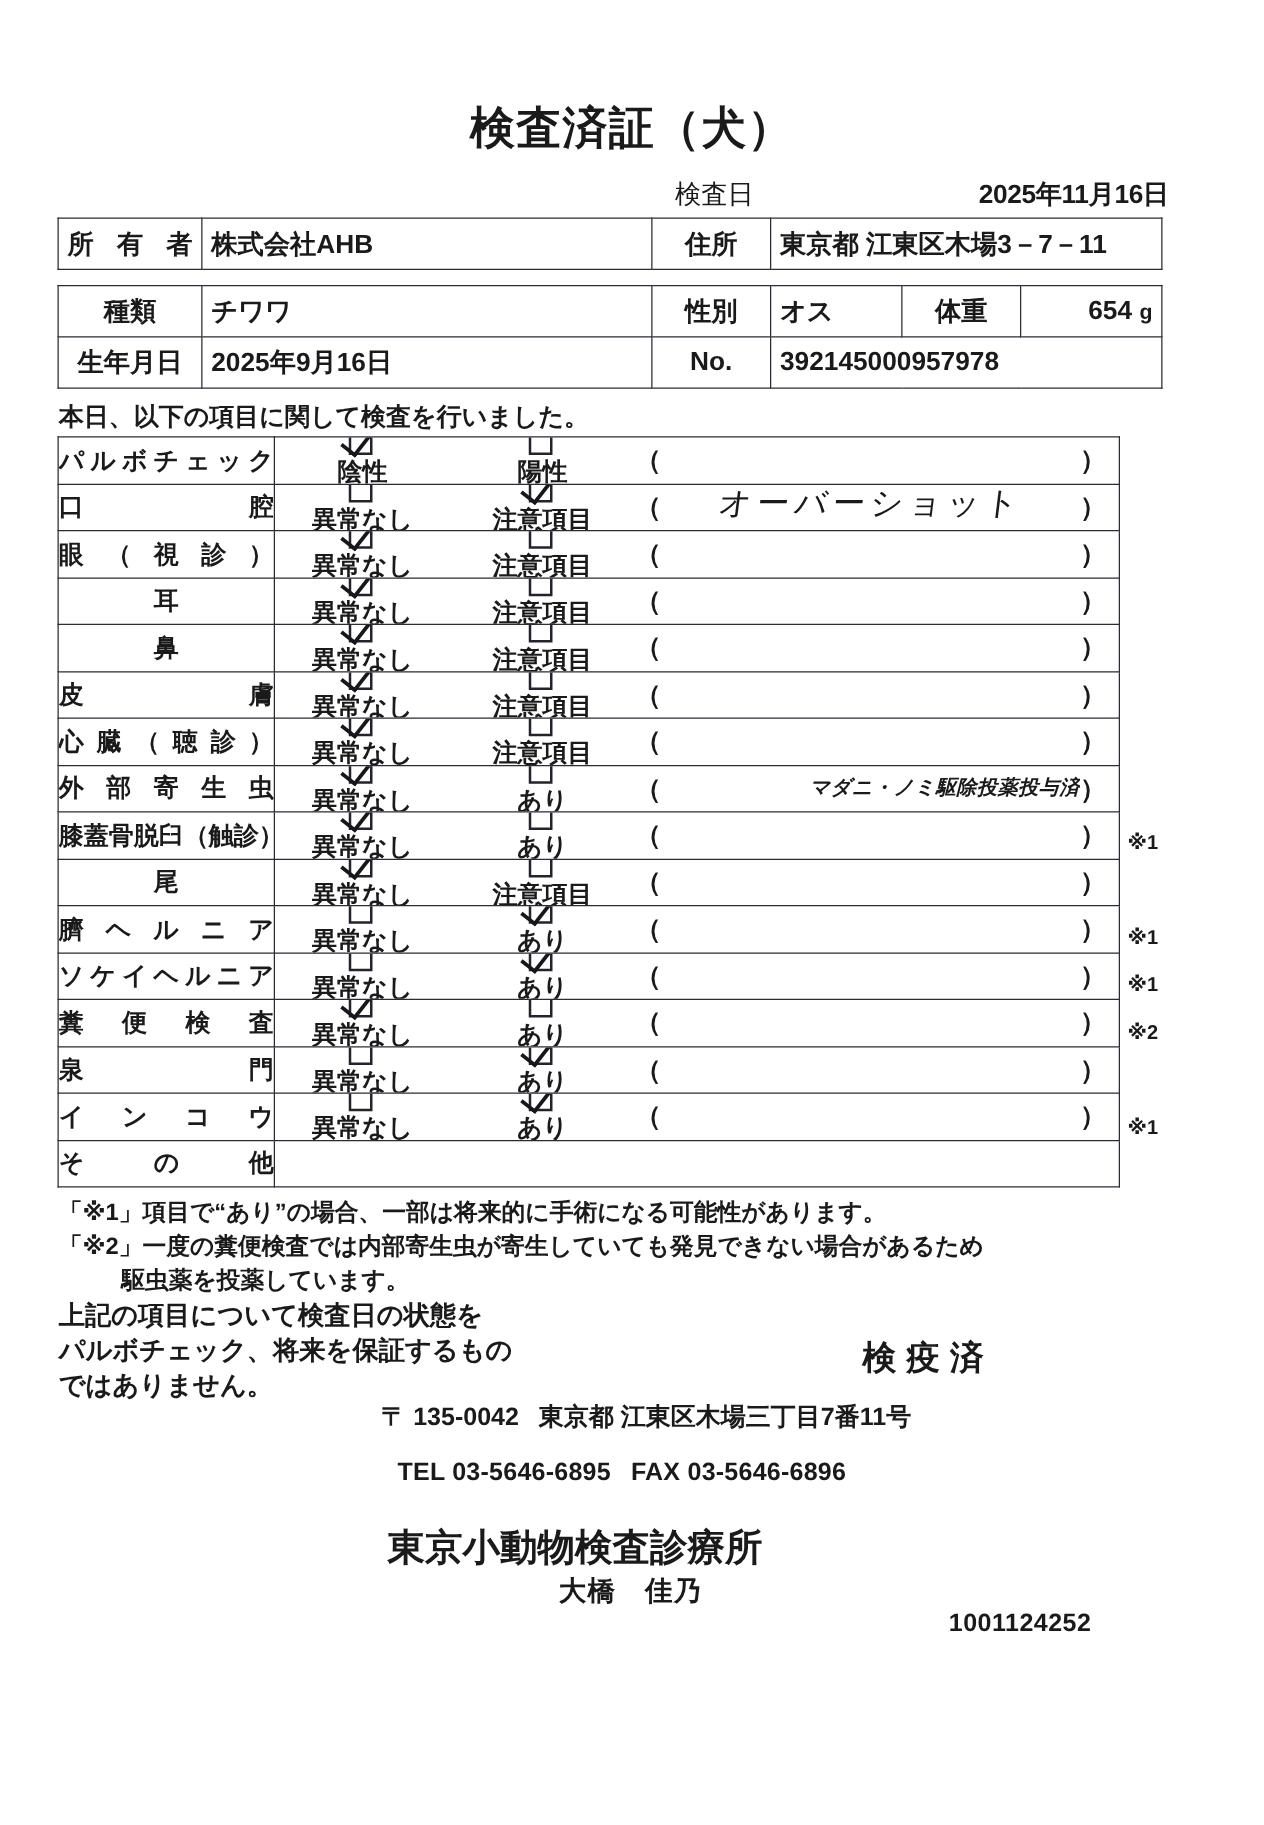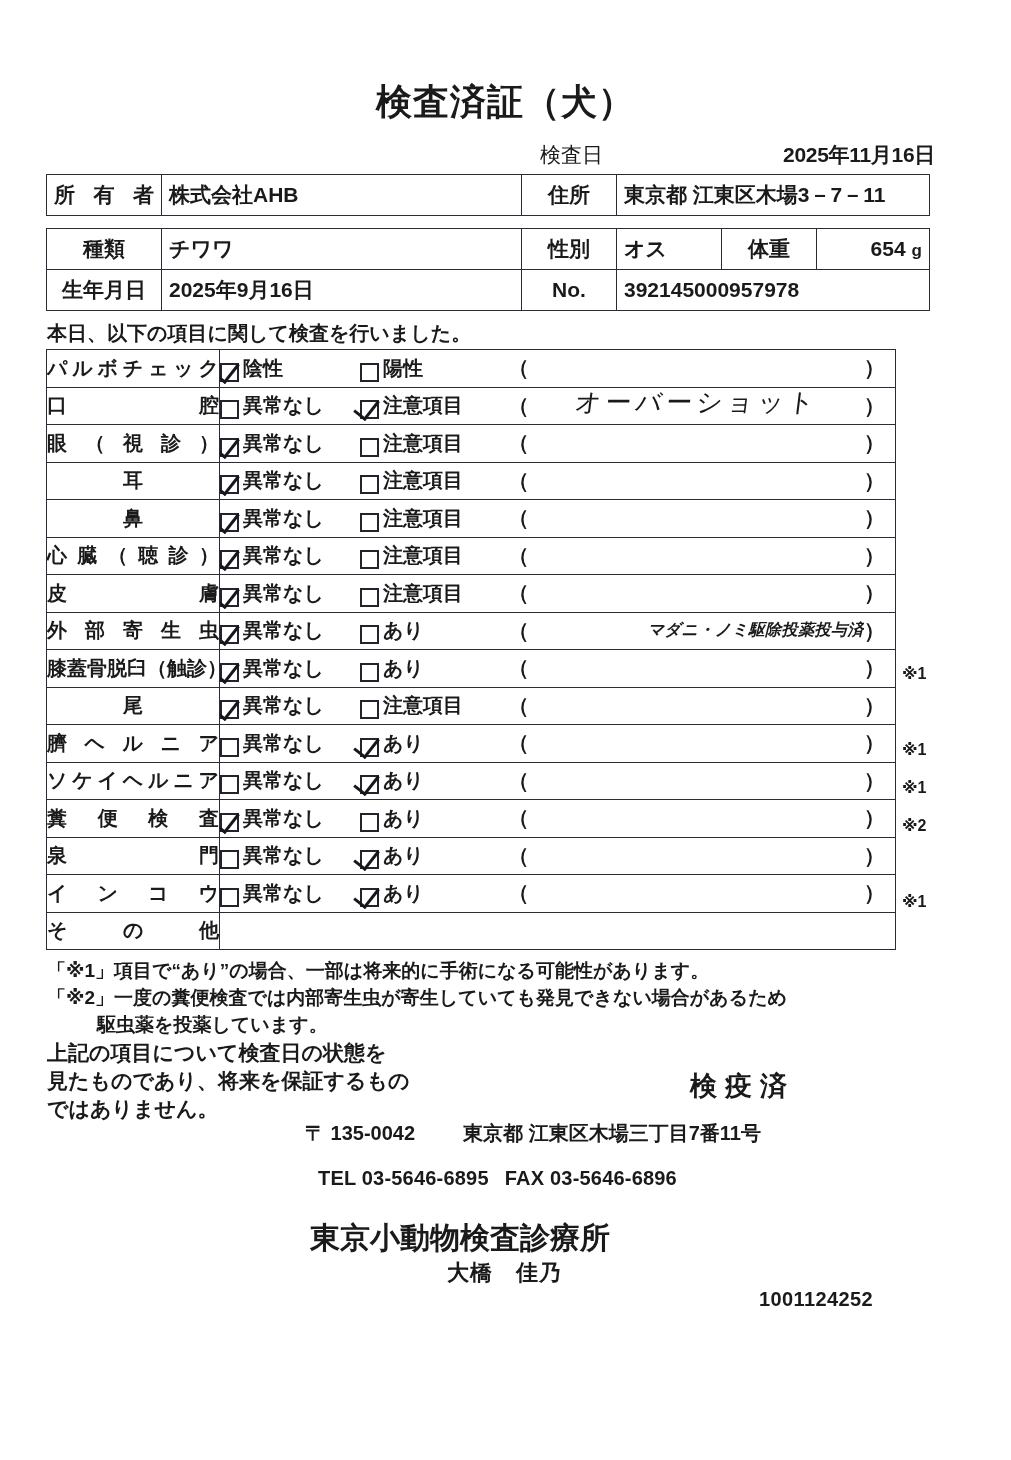--- a/index.html
+++ b/index.html
@@ -111,22 +111,23 @@
     font-weight: bold;
   }
   td.opts { padding-left: 6px; }
   .opt-wrap {
     display: flex;
     align-items: center;
     height: 36px;
   }
   .opt {
     display: inline-flex;
-    align-items: flex-end;
+    align-items: center;
     position: relative;
+    flex-direction: column;
   }
   .opt-a { width: 140px; }
   .opt-b { width: 148px; }
   .box {
     display: inline-block;
     width: 15px;
     height: 15px;
     border: 2px solid #23232e;
     margin-right: 4px;
     position: relative;
@@ -219,21 +220,21 @@
   }
 
   
   .addr-line {
     position: absolute;
     top: 1120px;
     left: 305px;
     font-size: 20px;
     font-weight: bold;
   }
-  .addr-zip { margin-right: 48px; text-align: right; }
+  .addr-zip { margin-right: 16px; text-align: right; }
   .tel-line {
     position: absolute;
     top: 1167px;
     left: 318px;
     font-size: 20px;
     font-weight: bold;
     letter-spacing: 0.2px;
   }
   .tel-gap { display: inline-block; width: 16px; }
   .clinic-name {
@@ -402,41 +403,41 @@
               </span>
               <div class="paren-cell">
                 <span class="paren">（</span>
                 <span class="note-text"></span>
                 <span class="paren">）</span>
               </div>
             </div>
           </td>
         </tr>
         <tr>
+          <td class="item-name spread">皮　　　　　膚</td>
+          <td class="opts">
+            <div class="opt-wrap">
+              <span class="opt opt-a">
+                <span class="box checked"></span>
+                <span>異常なし</span>
+              </span>
+              <span class="opt opt-b">
+                <span class="box"></span>
+                <span>注意項目</span>
+              </span>
+              <div class="paren-cell">
+                <span class="paren">（</span>
+                <span class="note-text"></span>
+                <span class="paren">）</span>
+              </div>
+            </div>
+          </td>
+        </tr>
+        <tr>
           <td class="item-name spread">心臓（聴診）</td>
-          <td class="opts">
-            <div class="opt-wrap">
-              <span class="opt opt-a">
-                <span class="box checked"></span>
-                <span>異常なし</span>
-              </span>
-              <span class="opt opt-b">
-                <span class="box"></span>
-                <span>注意項目</span>
-              </span>
-              <div class="paren-cell">
-                <span class="paren">（</span>
-                <span class="note-text"></span>
-                <span class="paren">）</span>
-              </div>
-            </div>
-          </td>
-        </tr>
-        <tr>
-          <td class="item-name spread">皮　　　　　膚</td>
           <td class="opts">
             <div class="opt-wrap">
               <span class="opt opt-a">
                 <span class="box checked"></span>
                 <span>異常なし</span>
               </span>
               <span class="opt opt-b">
                 <span class="box"></span>
                 <span>注意項目</span>
               </span>
@@ -626,21 +627,21 @@
     </div>
 
   <div class="footnotes">
     <div>「※1」項目で“あり”の場合、一部は将来的に手術になる可能性があります。</div>
     <div>「※2」一度の糞便検査では内部寄生虫が寄生していても発見できない場合があるため</div>
     <div class="fn-indent">駆虫薬を投薬しています。</div>
   </div>
 
   <div class="disclaimer">
     <div>上記の項目について検査日の状態を</div>
-    <div>見たものであり、将来を保証するもの</div>
+    <div>パルボチェック、将来を保証するもの</div>
     <div>ではありません。</div>
   </div>
 
   <div class="quarantine">検疫済</div>
 
   <div class="addr-line">
     <span class="addr-zip">〒 135-0042</span><span>東京都 江東区木場三丁目7番11号</span>
   </div>
 
   <div class="tel-line">

